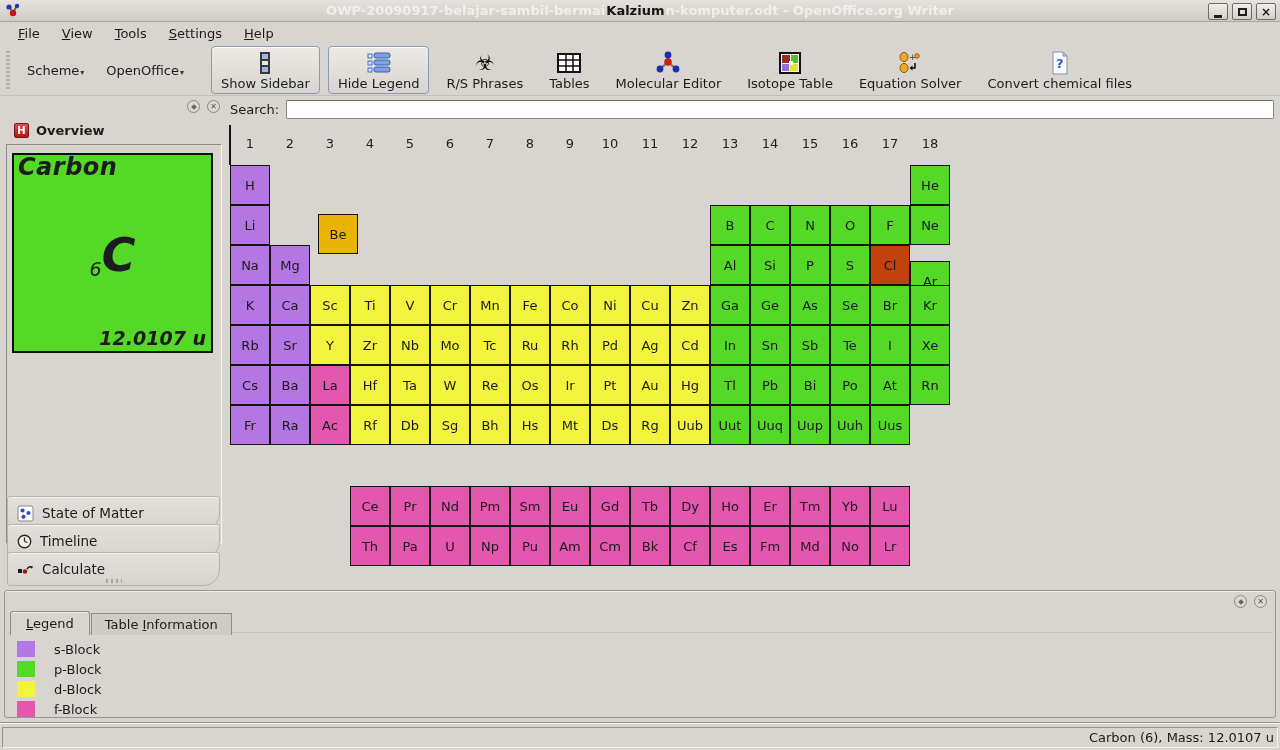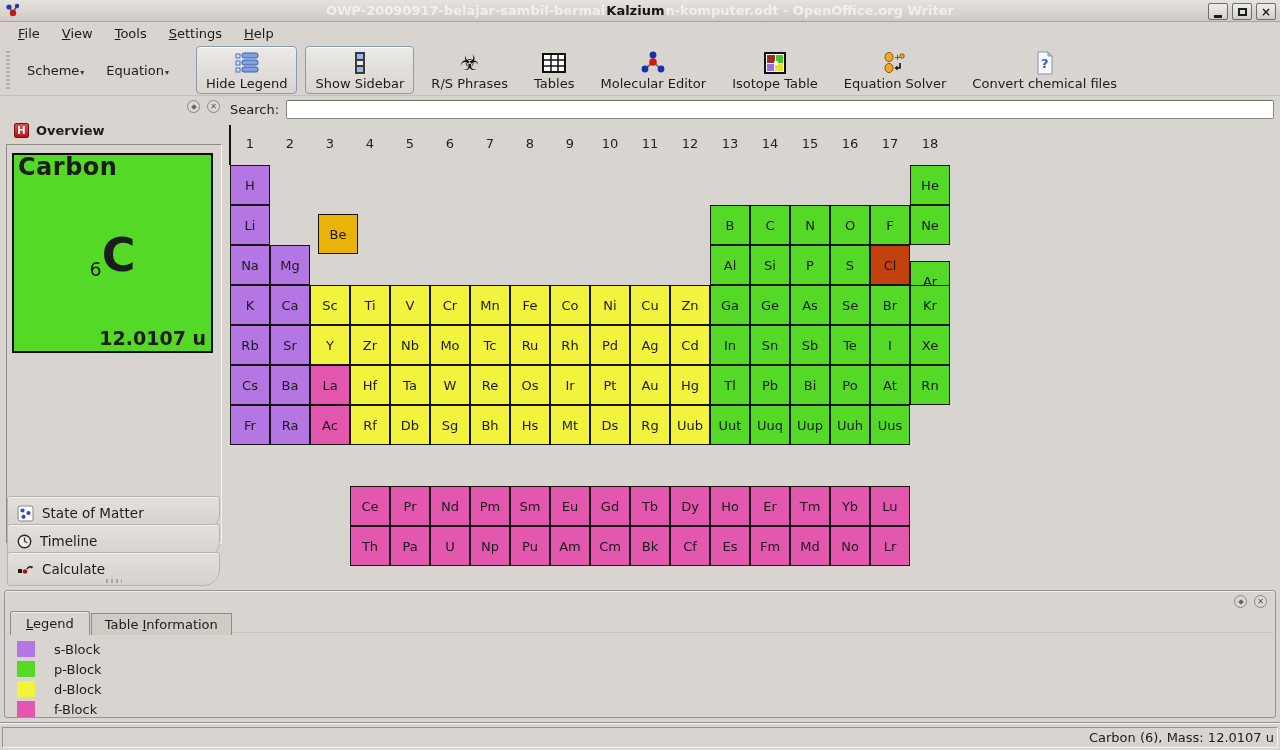--- a/index.html
+++ b/index.html
@@ -94,20 +94,21 @@
     color:#fff; font-size:10px; font-weight:bold;
     display:flex; align-items:center; justify-content:center;
   }
   .sidebar-frame {
     position:absolute; left:4px; top:46px; width:216px; height:400px;
     border:1px solid; border-color:#8f8b85 #f4f2ef #f4f2ef #8f8b85;
   }
   .element-card {
     position:absolute; left:10px; top:55px; width:201px; height:200px;
     border:2px solid #0e0e0e;
+    font-style:italic;
   }
   .card-name { position:absolute; left:4px; top:-2px; font-size:24px; font-weight:bold; letter-spacing:.5px; }
   .card-center {
     position:absolute; left:0; top:55px; width:100%; height:90px;
     display:flex; align-items:center; justify-content:center;
   }
   .card-number { font-size:19px; font-weight:normal; transform:translateY(14px); }
   .card-symbol { font-size:46px; font-weight:bold; line-height:1; }
   .card-mass { position:absolute; right:5px; bottom:2px; font-size:19px; font-weight:bold; }
   .side-nav-btn {
@@ -206,46 +207,46 @@
       <span class="menu-item"><u>H</u>elp</span>
     </div>
 
   <div class="toolbar" id="toolbar">
     <span class="tb-handle"></span>
   <span class="tb-text-btn">
         <span>Scheme</span>
         <span class="tb-arrow">▾</span>
       </span>
       <span class="tb-text-btn" style="margin-right: 14px;">
-        <span>Equation</span>
+        <span>OpenOffice</span>
         <span class="tb-arrow">▾</span>
+      </span>
+      <span class="tb-btn toggled">
+        <span class="tb-icon">
+          <svg width="14" height="24" viewBox="0 0 14 24">
+            <rect x="2" y="1" width="10" height="22" fill="#3a3a3a"></rect>
+            <rect x="4" y="3" width="6" height="5" fill="#9db8e8"></rect>
+            <rect x="4" y="10" width="6" height="4" fill="#e8e8e8"></rect>
+            <rect x="4" y="16" width="6" height="5" fill="#9db8e8"></rect>
+          </svg>
+        </span>
+        <span>Show Sidebar</span>
       </span>
       <span class="tb-btn toggled">
         <span class="tb-icon">
           <svg width="26" height="22" viewBox="0 0 26 22">
             <rect x="2" y="2" width="4" height="4" fill="#d8e2f6" stroke="#4a6fc4"></rect>
             <rect x="8" y="1" width="16" height="5" rx="2" fill="#7ea2e0" stroke="#3a5cb0"></rect>
             <rect x="2" y="9" width="4" height="4" fill="#d8e2f6" stroke="#4a6fc4"></rect>
             <rect x="8" y="8" width="16" height="5" rx="2" fill="#7ea2e0" stroke="#3a5cb0"></rect>
             <rect x="2" y="16" width="4" height="4" fill="#d8e2f6" stroke="#4a6fc4"></rect>
             <rect x="8" y="15" width="16" height="5" rx="2" fill="#7ea2e0" stroke="#3a5cb0"></rect>
           </svg>
         </span>
         <span>Hide Legend</span>
-      </span>
-      <span class="tb-btn toggled">
-        <span class="tb-icon">
-          <svg width="14" height="24" viewBox="0 0 14 24">
-            <rect x="2" y="1" width="10" height="22" fill="#3a3a3a"></rect>
-            <rect x="4" y="3" width="6" height="5" fill="#9db8e8"></rect>
-            <rect x="4" y="10" width="6" height="4" fill="#e8e8e8"></rect>
-            <rect x="4" y="16" width="6" height="5" fill="#9db8e8"></rect>
-          </svg>
-        </span>
-        <span>Show Sidebar</span>
       </span>
       <span class="tb-btn">
         <span class="tb-icon">
           <span class="biohazard-glyph">☣</span>
         </span>
         <span>R/S Phrases</span>
       </span>
       <span class="tb-btn">
         <span class="tb-icon">
           <svg width="26" height="22" viewBox="0 0 26 22">

